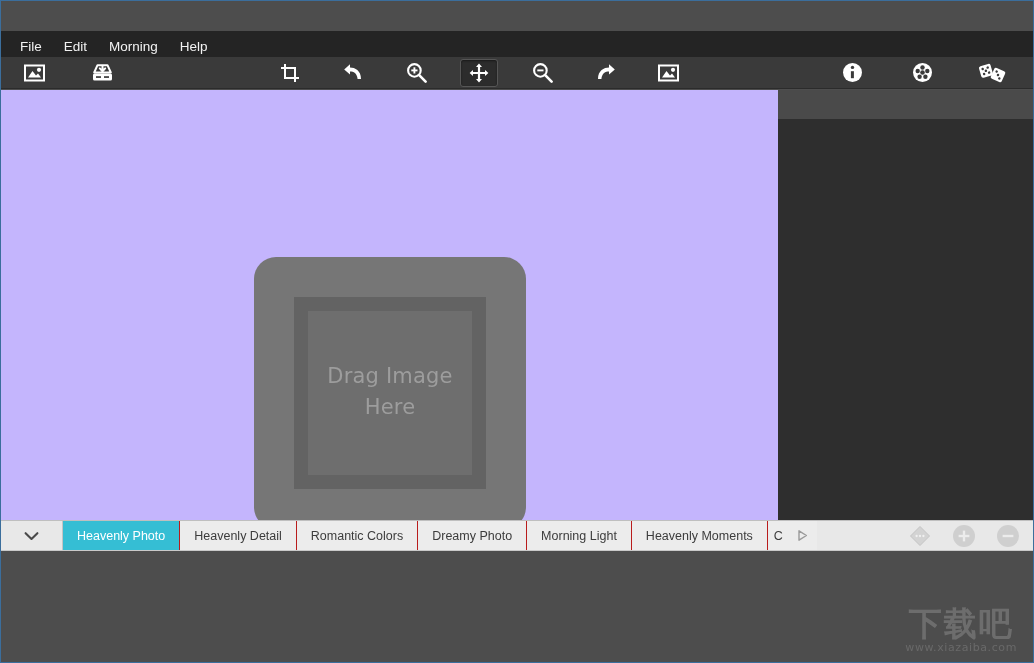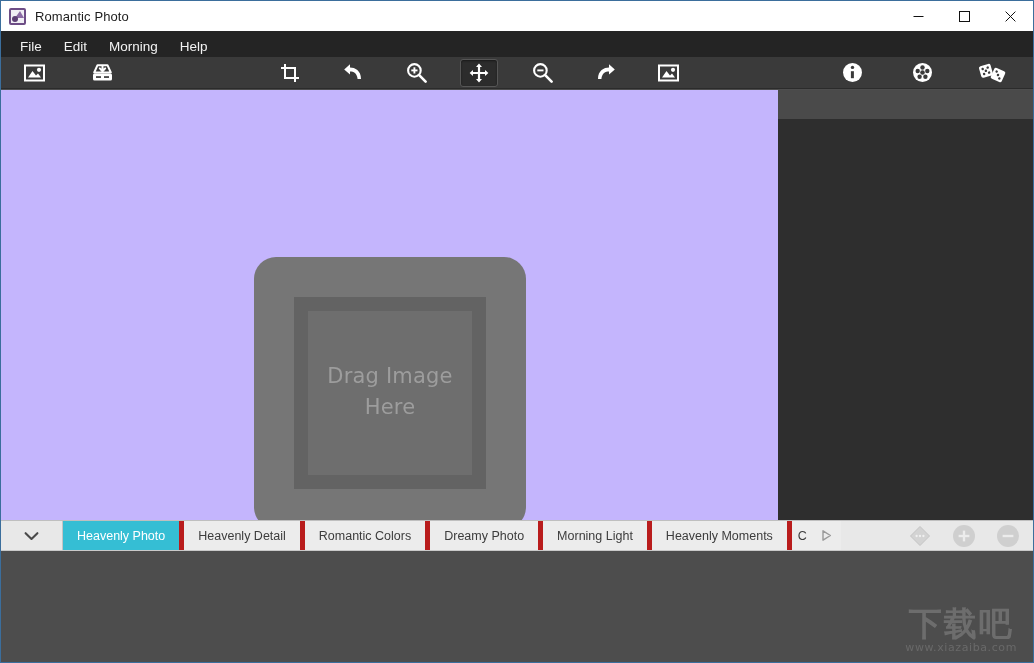--- a/index.html
+++ b/index.html
@@ -156,21 +156,21 @@
     background:#e8e8e8;
     border-right:1px solid #c4c4c4;
     cursor:default;
   }
   .tab{
     flex:0 0 auto;
     display:flex;align-items:center;justify-content:center;
     padding:13px 14px;
     font-size:12.5px;color:#3c3c3c;
     background:#ececec;
-    border-right:5px solid #b91c1c;
+    border-right:1px solid #b91c1c;
     white-space:nowrap;
     cursor:default;
   }
   .tab.active{
     background:#35bed4;
     color:#ffffff;
   }
   .tab.clipped{
     padding:0 6px;
     overflow:hidden;
@@ -221,42 +221,20 @@
     color:#a8a8a8;
     letter-spacing:.6px;
     font-family:"DejaVu Sans", sans-serif;
   }
 </style>
 </head>
 <body>
 
 <div id="app">
 
-  <div class="titlebar">
-    <div class="app-icon"></div>
-    <div class="title-text">Romantic Photo</div>
-    <div class="win-controls">
-      <div class="win-btn">
-        <svg width="11" height="11" viewBox="0 0 11 11">
-          <line x1="0.5" y1="5.5" x2="10.5" y2="5.5" stroke="#111" stroke-width="1"></line>
-        </svg>
-      </div>
-      <div class="win-btn">
-        <svg width="11" height="11" viewBox="0 0 11 11">
-          <rect x="0.5" y="0.5" width="10" height="10" fill="none" stroke="#111" stroke-width="1"></rect>
-        </svg>
-      </div>
-      <div class="win-btn close">
-        <svg width="11" height="11" viewBox="0 0 11 11">
-          <line x1="0.6" y1="0.6" x2="10.4" y2="10.4" stroke="#111" stroke-width="1"></line>
-          <line x1="10.4" y1="0.6" x2="0.6" y2="10.4" stroke="#111" stroke-width="1"></line>
-        </svg>
-      </div>
-    </div>
-  </div>
 
   <div class="menubar">
     <div class="menu-item">File</div>
     <div class="menu-item">Edit</div>
     <div class="menu-item">Morning</div>
     <div class="menu-item">Help</div>
   </div>
 
   <div class="toolbar">
 

